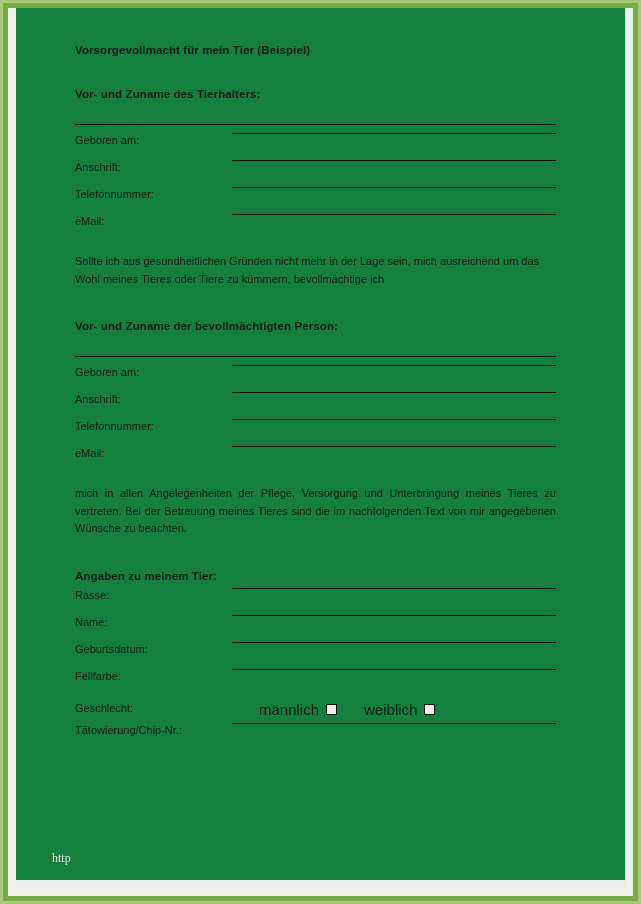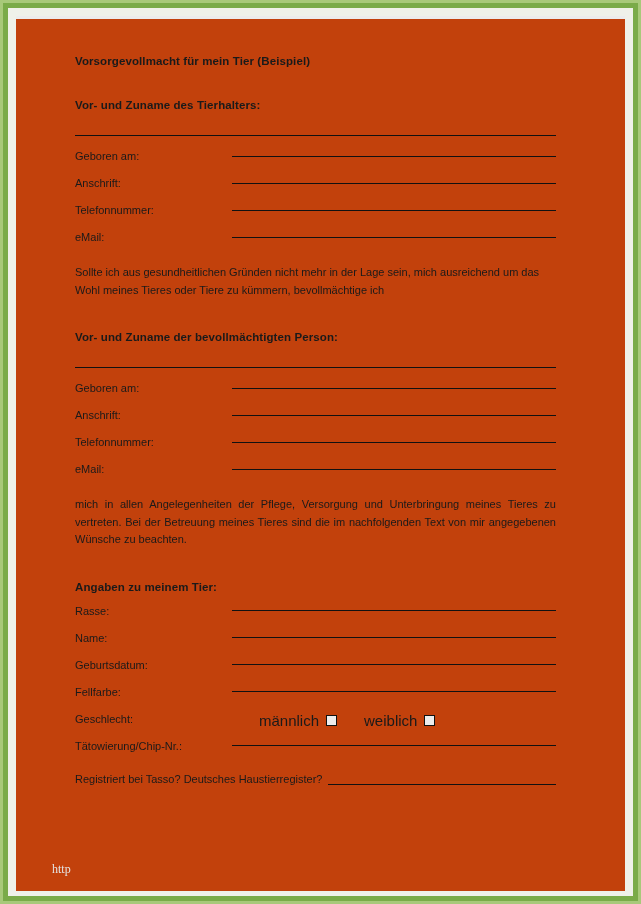--- a/index.html
+++ b/index.html
@@ -36,24 +36,24 @@
   .frame-pale {
     position: absolute;
     left: 8px; top: 8px;
     width: 625px; height: 888px;
     border: 8px solid #eff1e9;
     box-sizing: border-box;
     pointer-events: none;
   }
   .sheet {
     position: absolute;
-    left: 16px; top: 19px;
+    left: 16px; top: 8px;
     width: 609px;
     height: 872px;
-    background: #c2410c;
+    background: #15803d;
     box-sizing: border-box;
   }
   .content {
     position: absolute;
     left: 59px;
     top: 36px;
     width: 481px;
   }
 
   .doc-title {
@@ -73,21 +73,21 @@
   }
 
   .full-rule {
     border-bottom: 1.6px solid #111;
     width: 481px;
     height: 0;
   }
 
   .field-row {
     display: flex;
-    align-items: center;
+    align-items: flex-start;
     height: 27px;
   }
   .field-label {
     width: 157px;
     flex: 0 0 157px;
     font-size: 11px;
     color: #1a1a1a;
     line-height: 14px;
     padding-bottom: 3px;
     white-space: nowrap;
@@ -271,23 +271,19 @@
           <span>weiblich</span>
           <span class="cb-box"></span>
         </span>
       </div>
 
       <div class="field-row">
         <span class="field-label">Tätowierung/Chip-Nr.:</span>
         <span class="field-line"></span>
       </div>
 
-      <div class="inline-row">
-        <span class="inline-label">Registriert bei Tasso? Deutsches Haustierregister?</span>
-        <span class="inline-line"></span>
-      </div>
 
     </div>
 
     <div class="watermark">http</div>
   </div>
 
 </div>
 
 </body></html>

